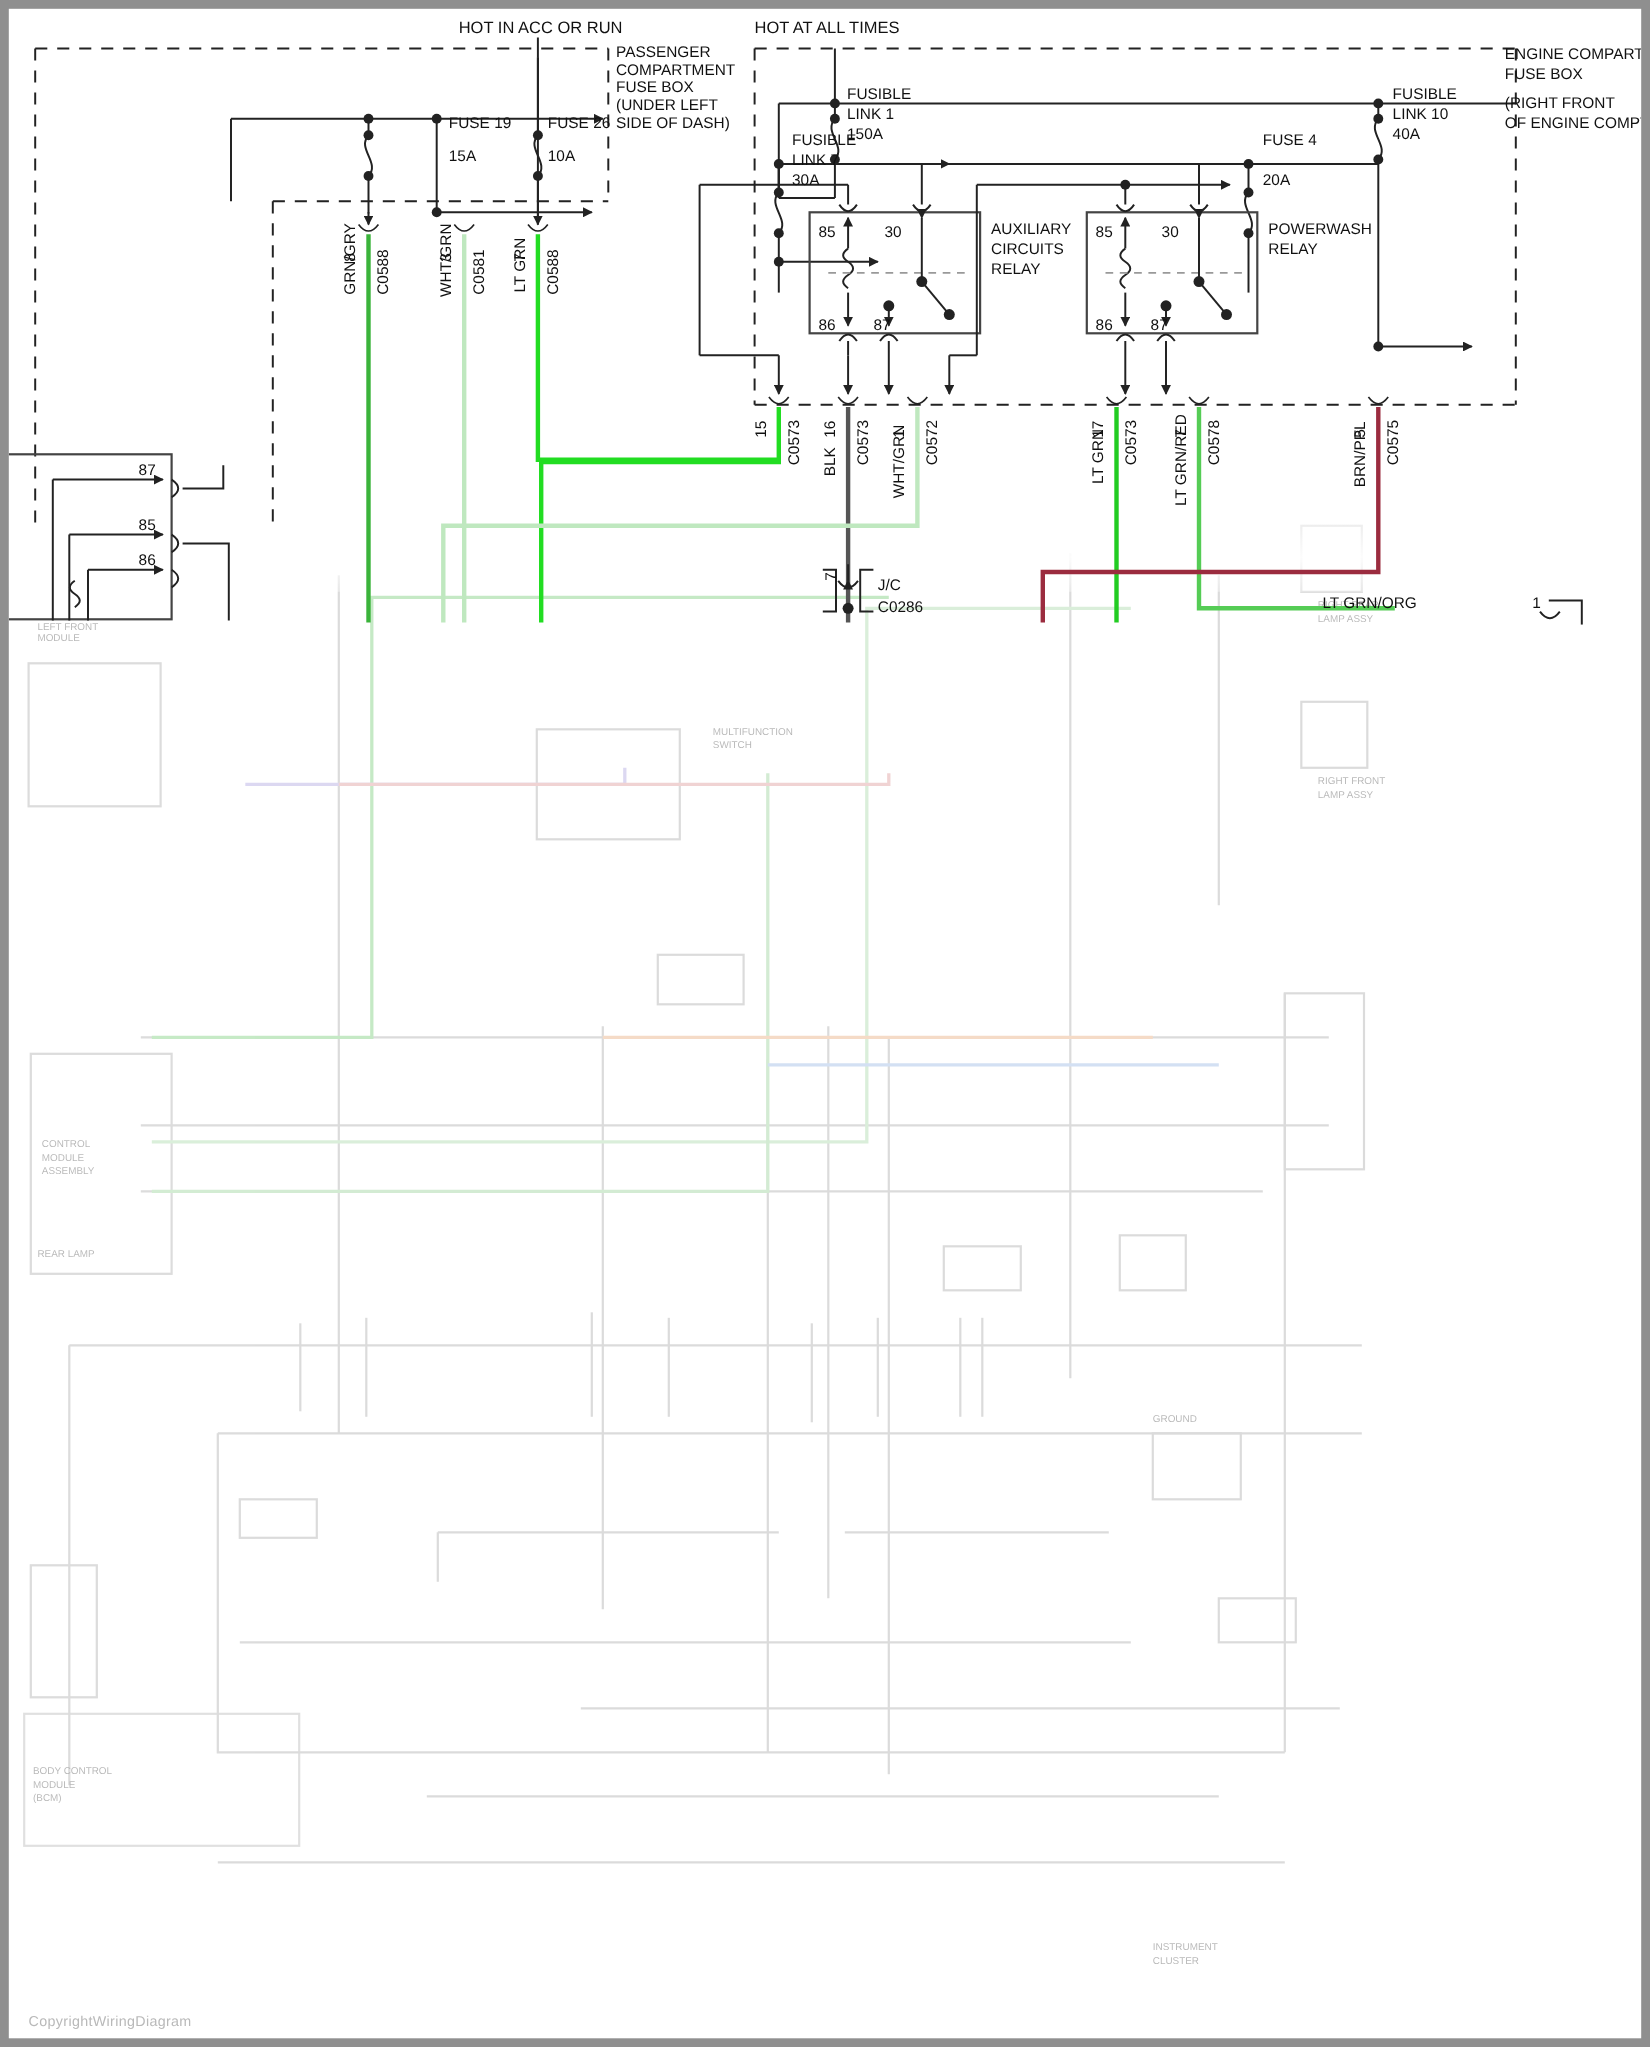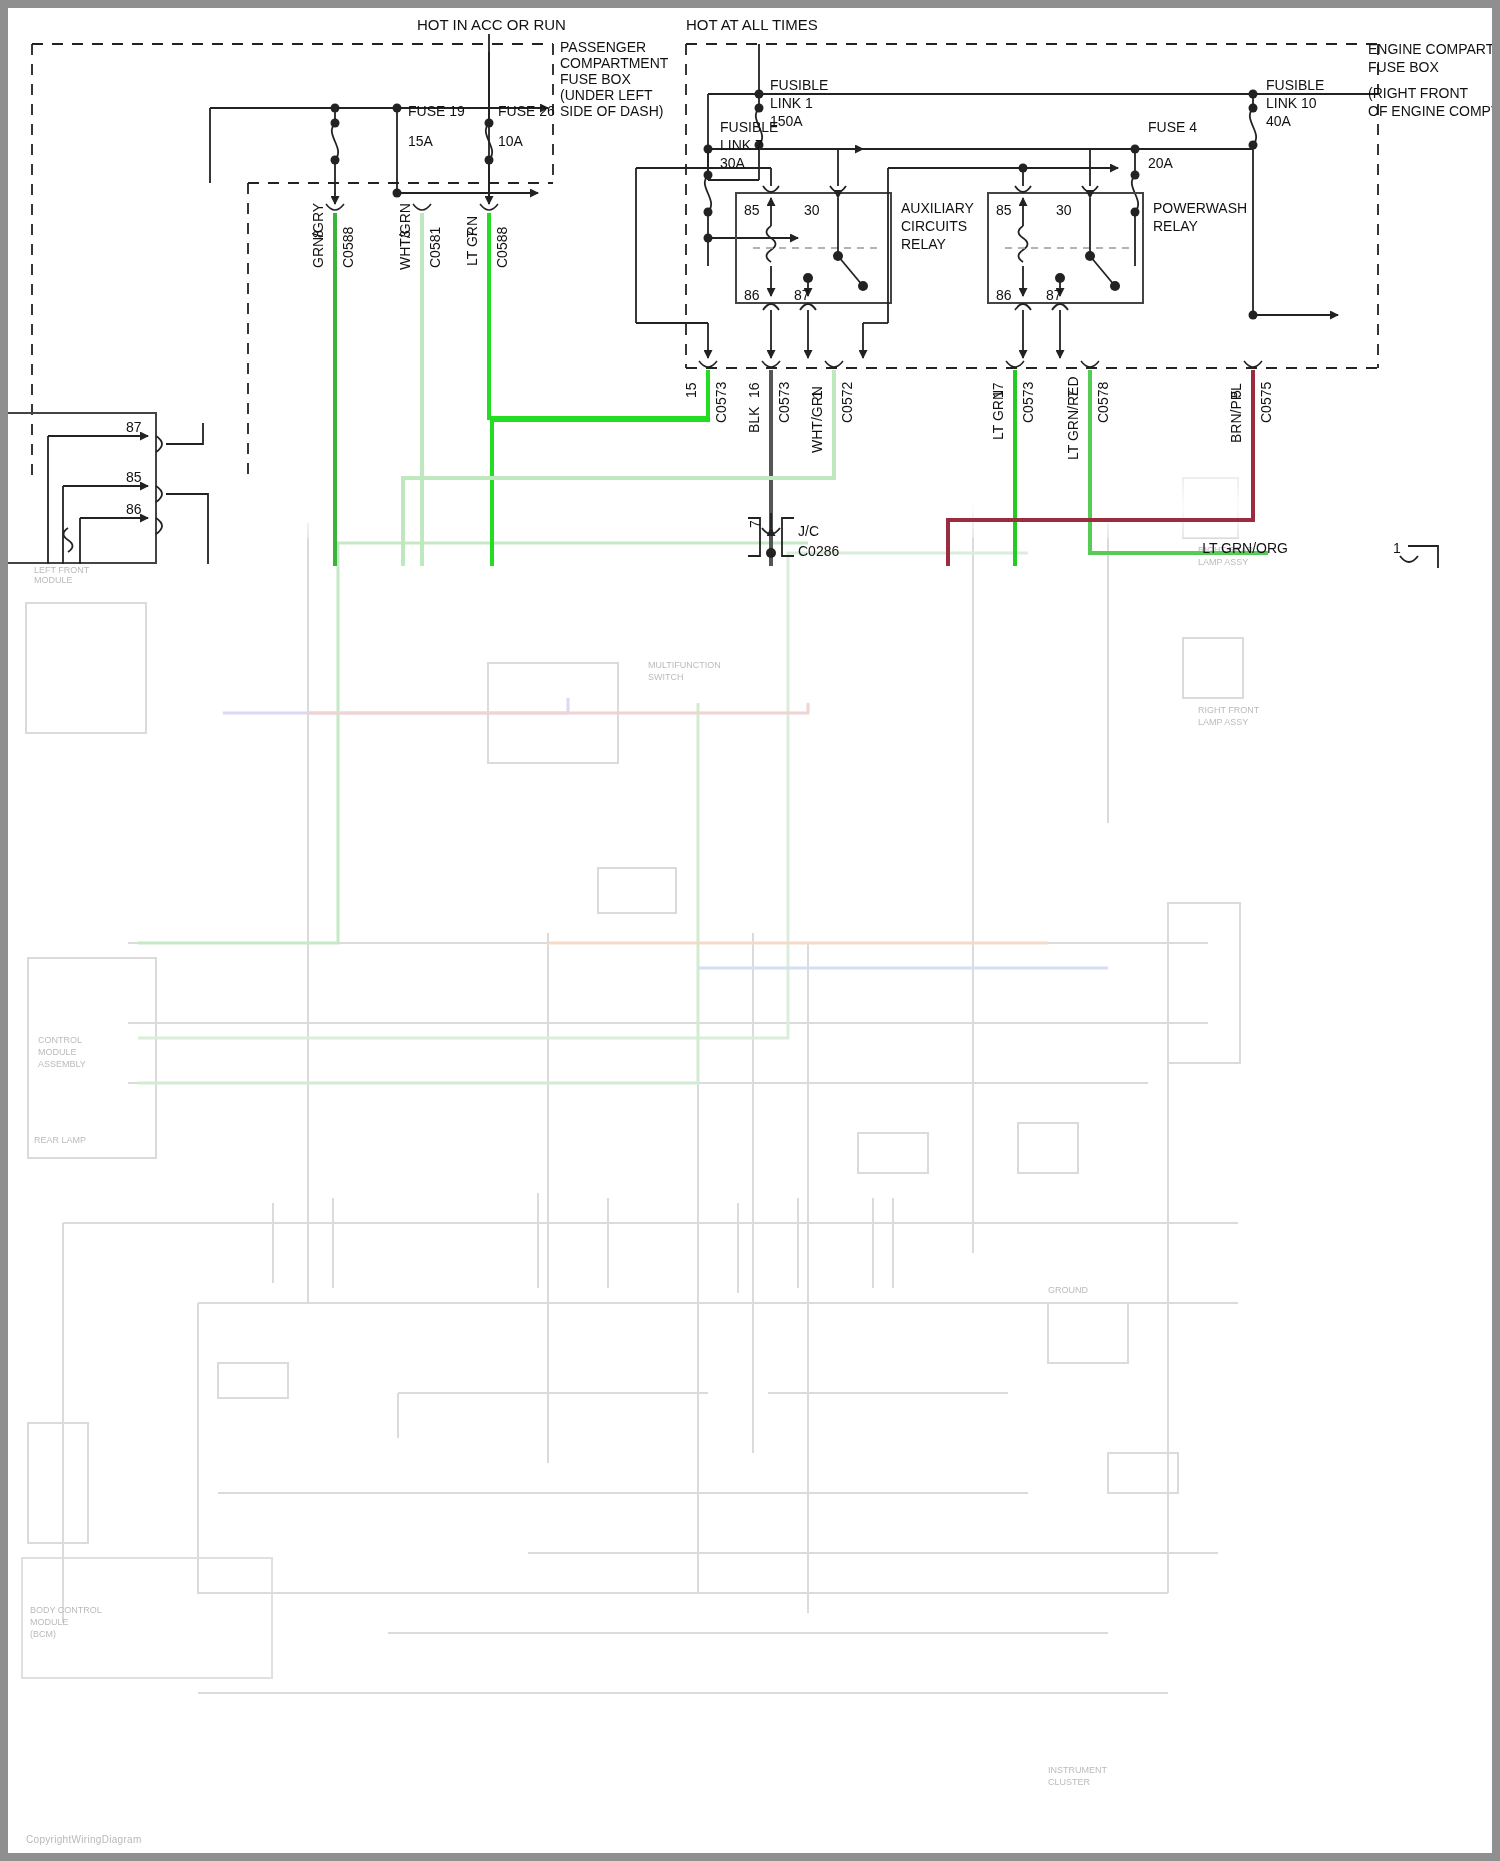--- a/index.html
+++ b/index.html
@@ -55,21 +55,21 @@
   svg text {
     font-family: "Liberation Sans", sans-serif;
     fill: #111;
   }
   .lbl { font-size: 15px; }
   .lbl-sm { font-size: 14px; }
   .wireLbl { font-size: 14px; }
   #watermark {
     position: absolute;
     left: 18px; bottom: 8px;
-    font-size: 10px;
+    font-size: 13px;
     color: #b9b9b9;
     letter-spacing: .3px;
     z-index: 6;
   }
 </style>
 </head>
 <body>
 
 <div id="page">
   <div id="canvas">

